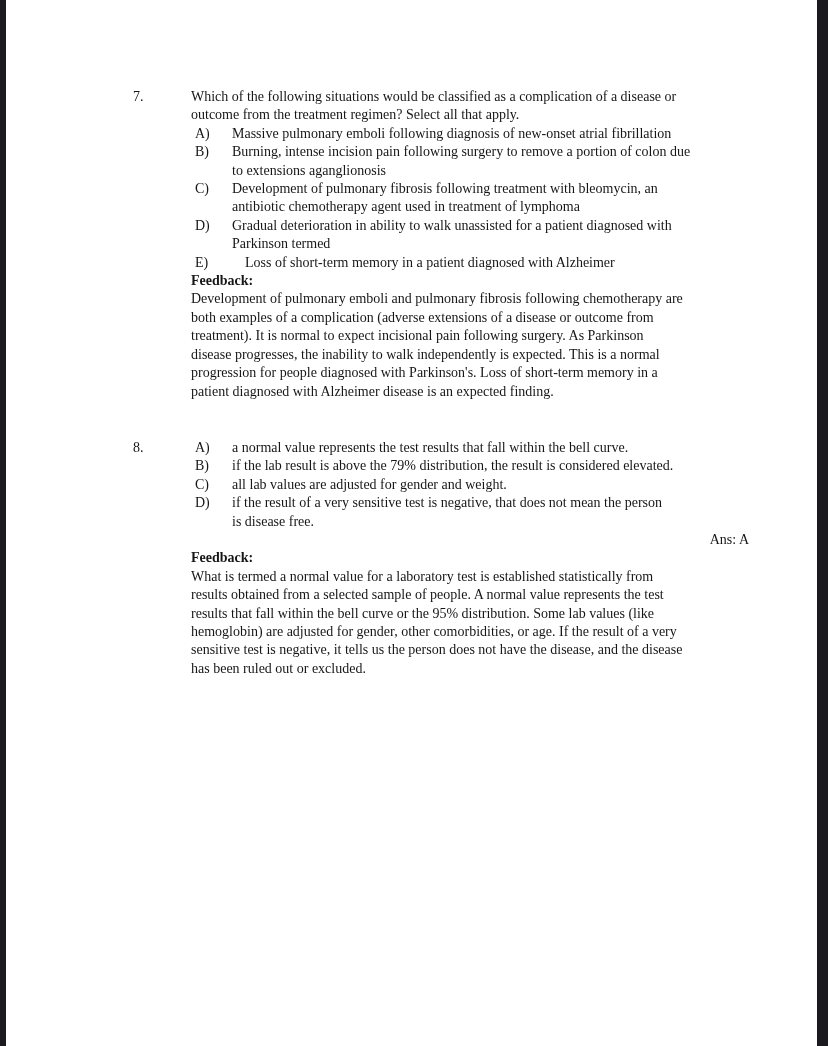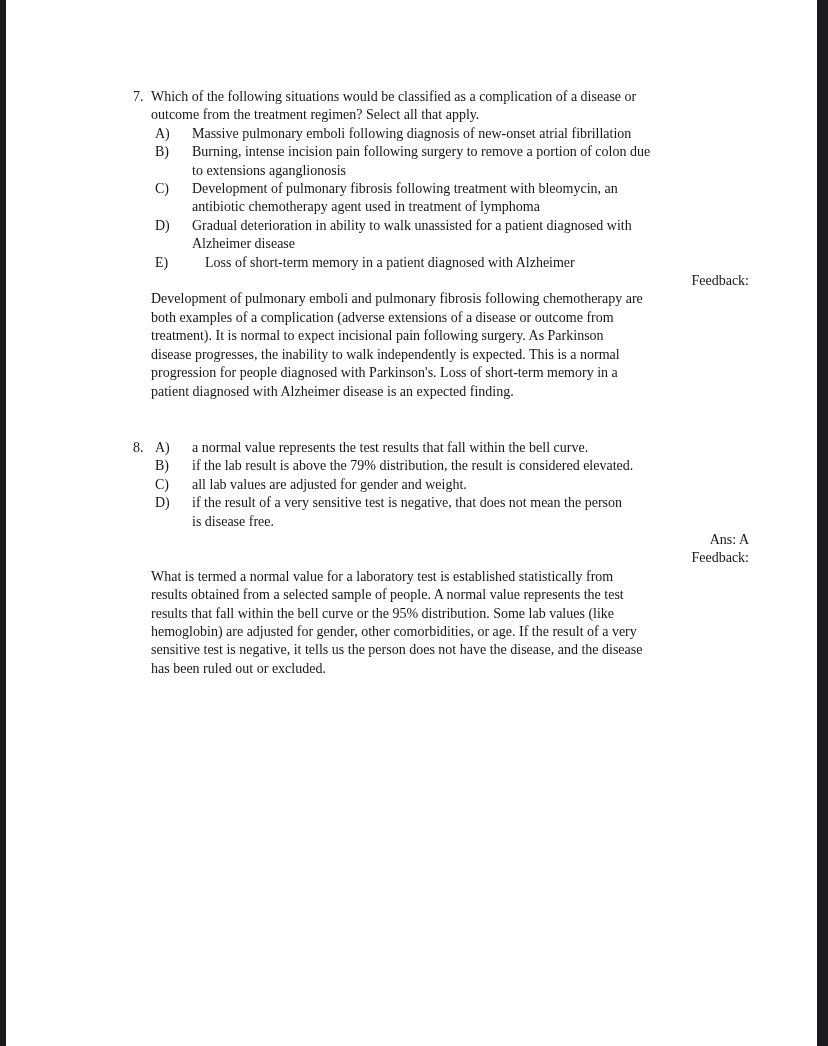--- a/index.html
+++ b/index.html
@@ -26,28 +26,28 @@
     position: absolute;
     left: 133px;
     top: 88px;
     width: 616px;
     font-size: 14px;
     line-height: 18.4px;
   }
   .question { display: flex; align-items: flex-start; }
   .question.second { margin-top: 38px; }
   .qnum { width: 18px; flex: none; }
-  .qbody { flex: 1; min-width: 0; }
+  .qbody { flex: 1; min-width: 0; margin-left: 40px; }
   .stem { white-space: pre-line; }
   .opt { display: flex; align-items: flex-start; }
   .opt-letter { flex: none; width: 37px; margin-left: 4px; }
   .opt-letter.wide { width: 50px; }
   .opt-text { flex: 1; min-width: 0; white-space: pre-line; }
   .ans-line { margin-left: 4px; text-align: right; }
-  .feedback-label { font-weight: normal; text-align: right; }
+  .feedback-label { font-weight: bold; }
   .feedback-text { white-space: pre-line; }
 </style>
 </head>
 <body>
 
 <div class="edge-left"></div>
 <div class="edge-right"></div>
 
 <div class="doc">
 
@@ -67,21 +67,21 @@
 to extensions aganglionosis</div>
       </div>
       <div class="opt">
         <div class="opt-letter">C)</div>
         <div class="opt-text">Development of pulmonary fibrosis following treatment with bleomycin, an
 antibiotic chemotherapy agent used in treatment of lymphoma</div>
       </div>
       <div class="opt">
         <div class="opt-letter">D)</div>
         <div class="opt-text">Gradual deterioration in ability to walk unassisted for a patient diagnosed with
-Alzheimer disease</div>
+Parkinson termed</div>
       </div>
       <div class="opt">
         <div class="opt-letter wide">E)</div>
         <div class="opt-text">Loss of short-term memory in a patient diagnosed with Alzheimer</div>
       </div>
 
       <div class="feedback-label">Feedback:</div>
       <div class="feedback-text">Development of pulmonary emboli and pulmonary fibrosis following chemotherapy are
 both examples of a complication (adverse extensions of a disease or outcome from
 treatment). It is normal to expect incisional pain following surgery. As Parkinson

